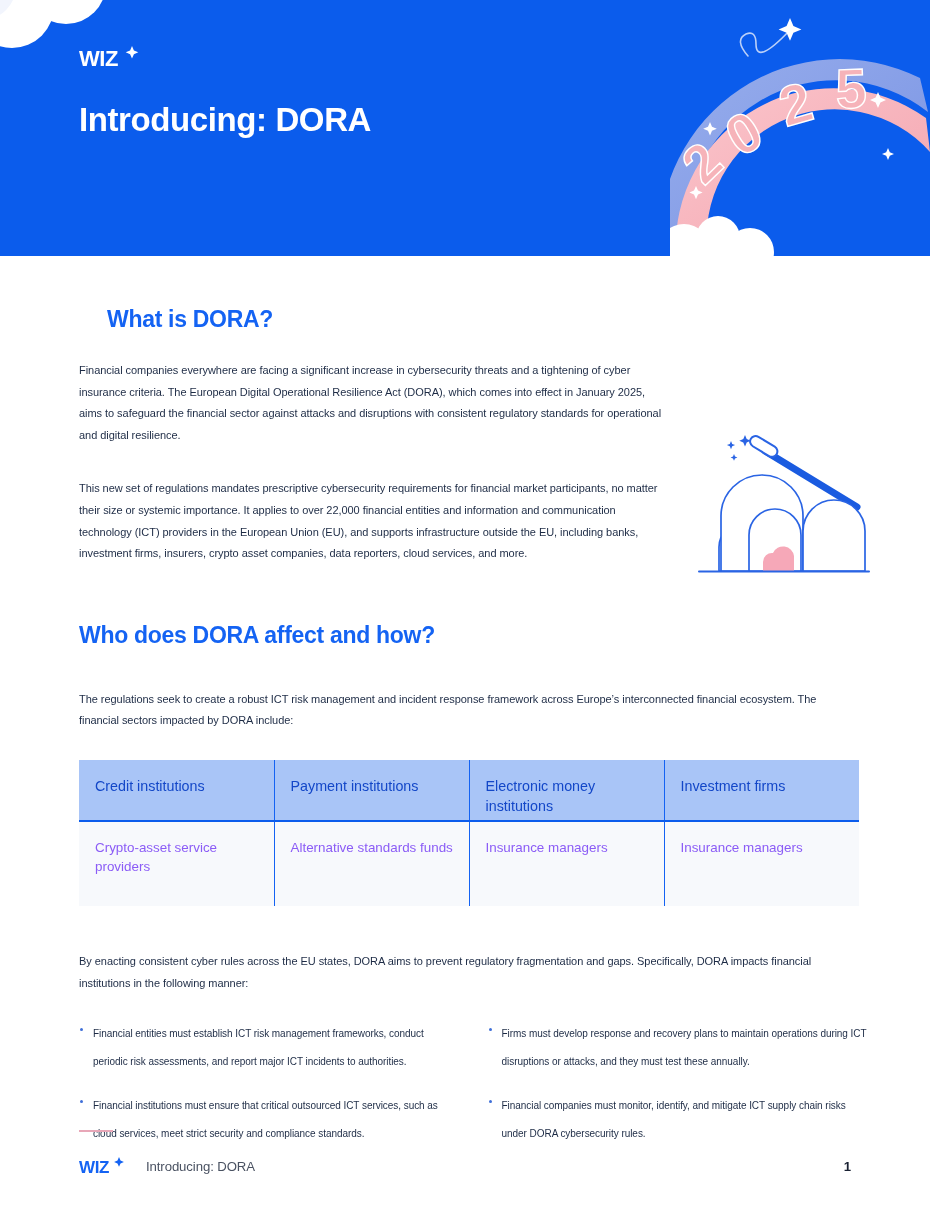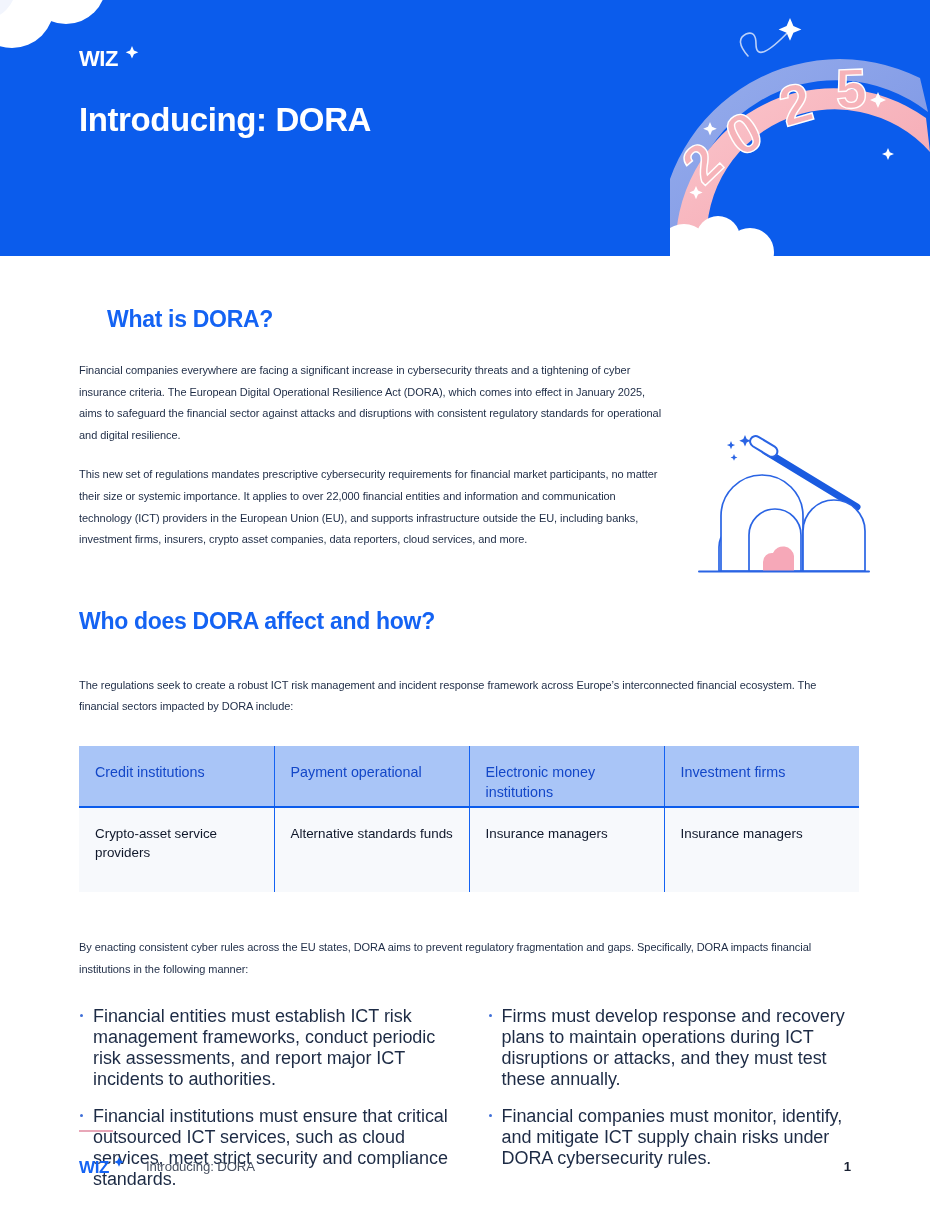--- a/index.html
+++ b/index.html
@@ -95,21 +95,21 @@
   #heading-who  { margin-top: 57px; }
 
   p.body-text {
     color: #1d2b45;
     font-size: 11px;
     line-height: 21.6px;
     letter-spacing: -0.05px;
   }
 
   .para-1 { margin-top: 27px; width: 590px; }
-  .para-2 { margin-top: 18px; width: 580px; }
+  .para-2 { margin-top: 32px; width: 580px; }
   .para-3 { margin-top: 40px; width: 760px; }
   .para-4 { margin-top: 45px; width: 762px; }
 
   
   .wand-art {
     position: absolute;
     right: 55px;
     top: 113px;
     width: 190px;
     height: 165px;
@@ -132,21 +132,21 @@
     vertical-align: top;
     padding: 16px 14px 4px 16px;
     line-height: 20px;
     border-right: 1.6px solid #1463F3;
     border-bottom: 2.2px solid #0B5CEC;
   }
   .sector-table th:last-child { border-right: none; }
 
   .sector-table td {
     background: #F7F9FC;
-    color: #0f172a;
+    color: #8b5cf6;
     font-size: 13.4px;
     font-weight: normal;
     text-align: left;
     vertical-align: top;
     padding: 16px 14px 30px 16px;
     line-height: 19px;
     border-right: 1.6px solid #1463F3;
   }
   .sector-table td:last-child { border-right: none; }
 
@@ -158,22 +158,22 @@
     gap: 27px;
   }
   .bullet-col { width: 382px; }
 
   ul.bullets { list-style: none; }
   ul.bullets li {
     position: relative;
     padding-left: 14px;
     margin-bottom: 16px;
     color: #1d2b45;
-    font-size: 18px;
-    line-height: 21px;
+    font-size: 10px;
+    line-height: 28px;
     letter-spacing: -0.05px;
   }
   ul.bullets li:last-child { margin-bottom: 0; }
   ul.bullets li::before {
     content: "";
     position: absolute;
     left: 1px;
     top: 8px;
     width: 3px;
     height: 3px;
@@ -307,21 +307,21 @@
     <p class="body-text para-2">This new set of regulations mandates prescriptive cybersecurity requirements for financial market participants, no matter their size or systemic importance. It applies to over 22,000 financial entities and information and communication technology (ICT) providers in the European Union (EU), and supports infrastructure outside the EU, including banks, investment firms, insurers, crypto asset companies, data reporters, cloud services, and more.</p>
 
     <h2 class="section-heading" id="heading-who">Who does DORA affect and how?</h2>
 
     <p class="body-text para-3">The regulations seek to create a robust ICT risk management and incident response framework across Europe’s interconnected financial ecosystem. The financial sectors impacted by DORA include:</p>
 
     <table class="sector-table">
       <thead>
         <tr>
           <th>Credit institutions</th>
-          <th>Payment operational</th>
+          <th>Payment institutions</th>
           <th>Electronic money institutions</th>
           <th>Investment firms</th>
         </tr>
       </thead>
       <tbody>
         <tr>
           <td>Crypto-asset service providers</td>
           <td>Alternative standards funds</td>
           <td>Insurance  managers</td>
           <td>Insurance  managers</td>

